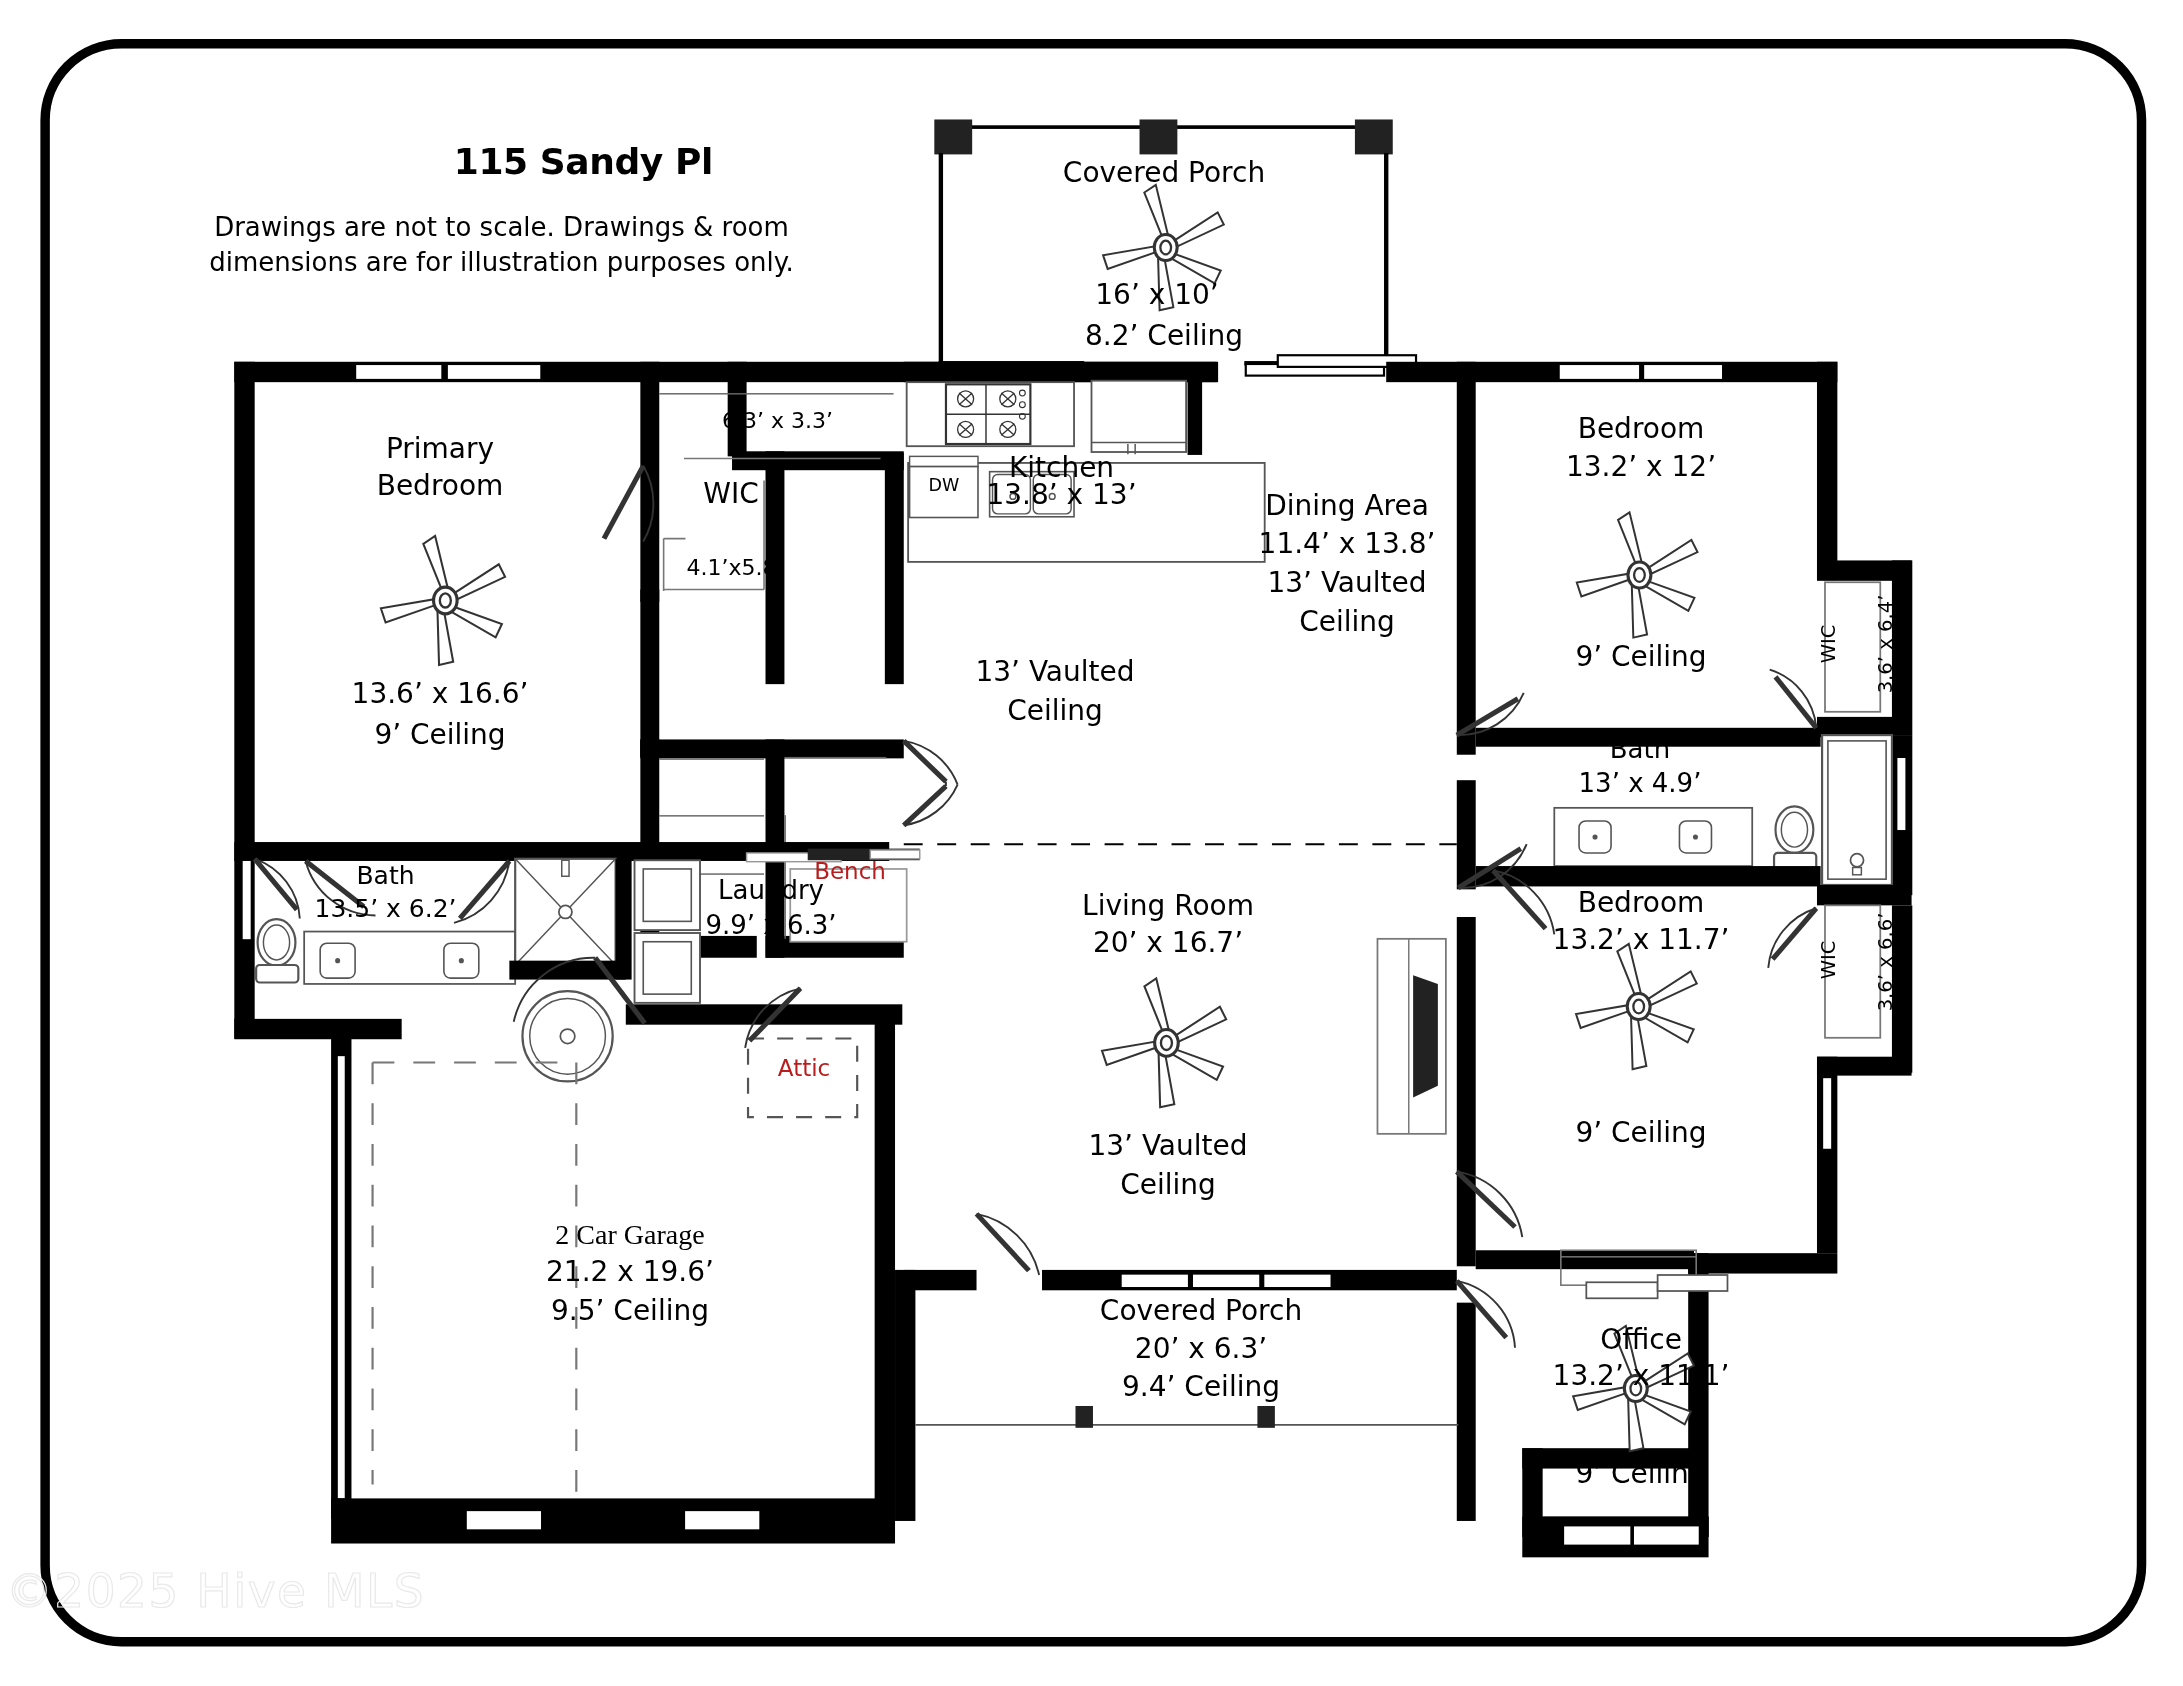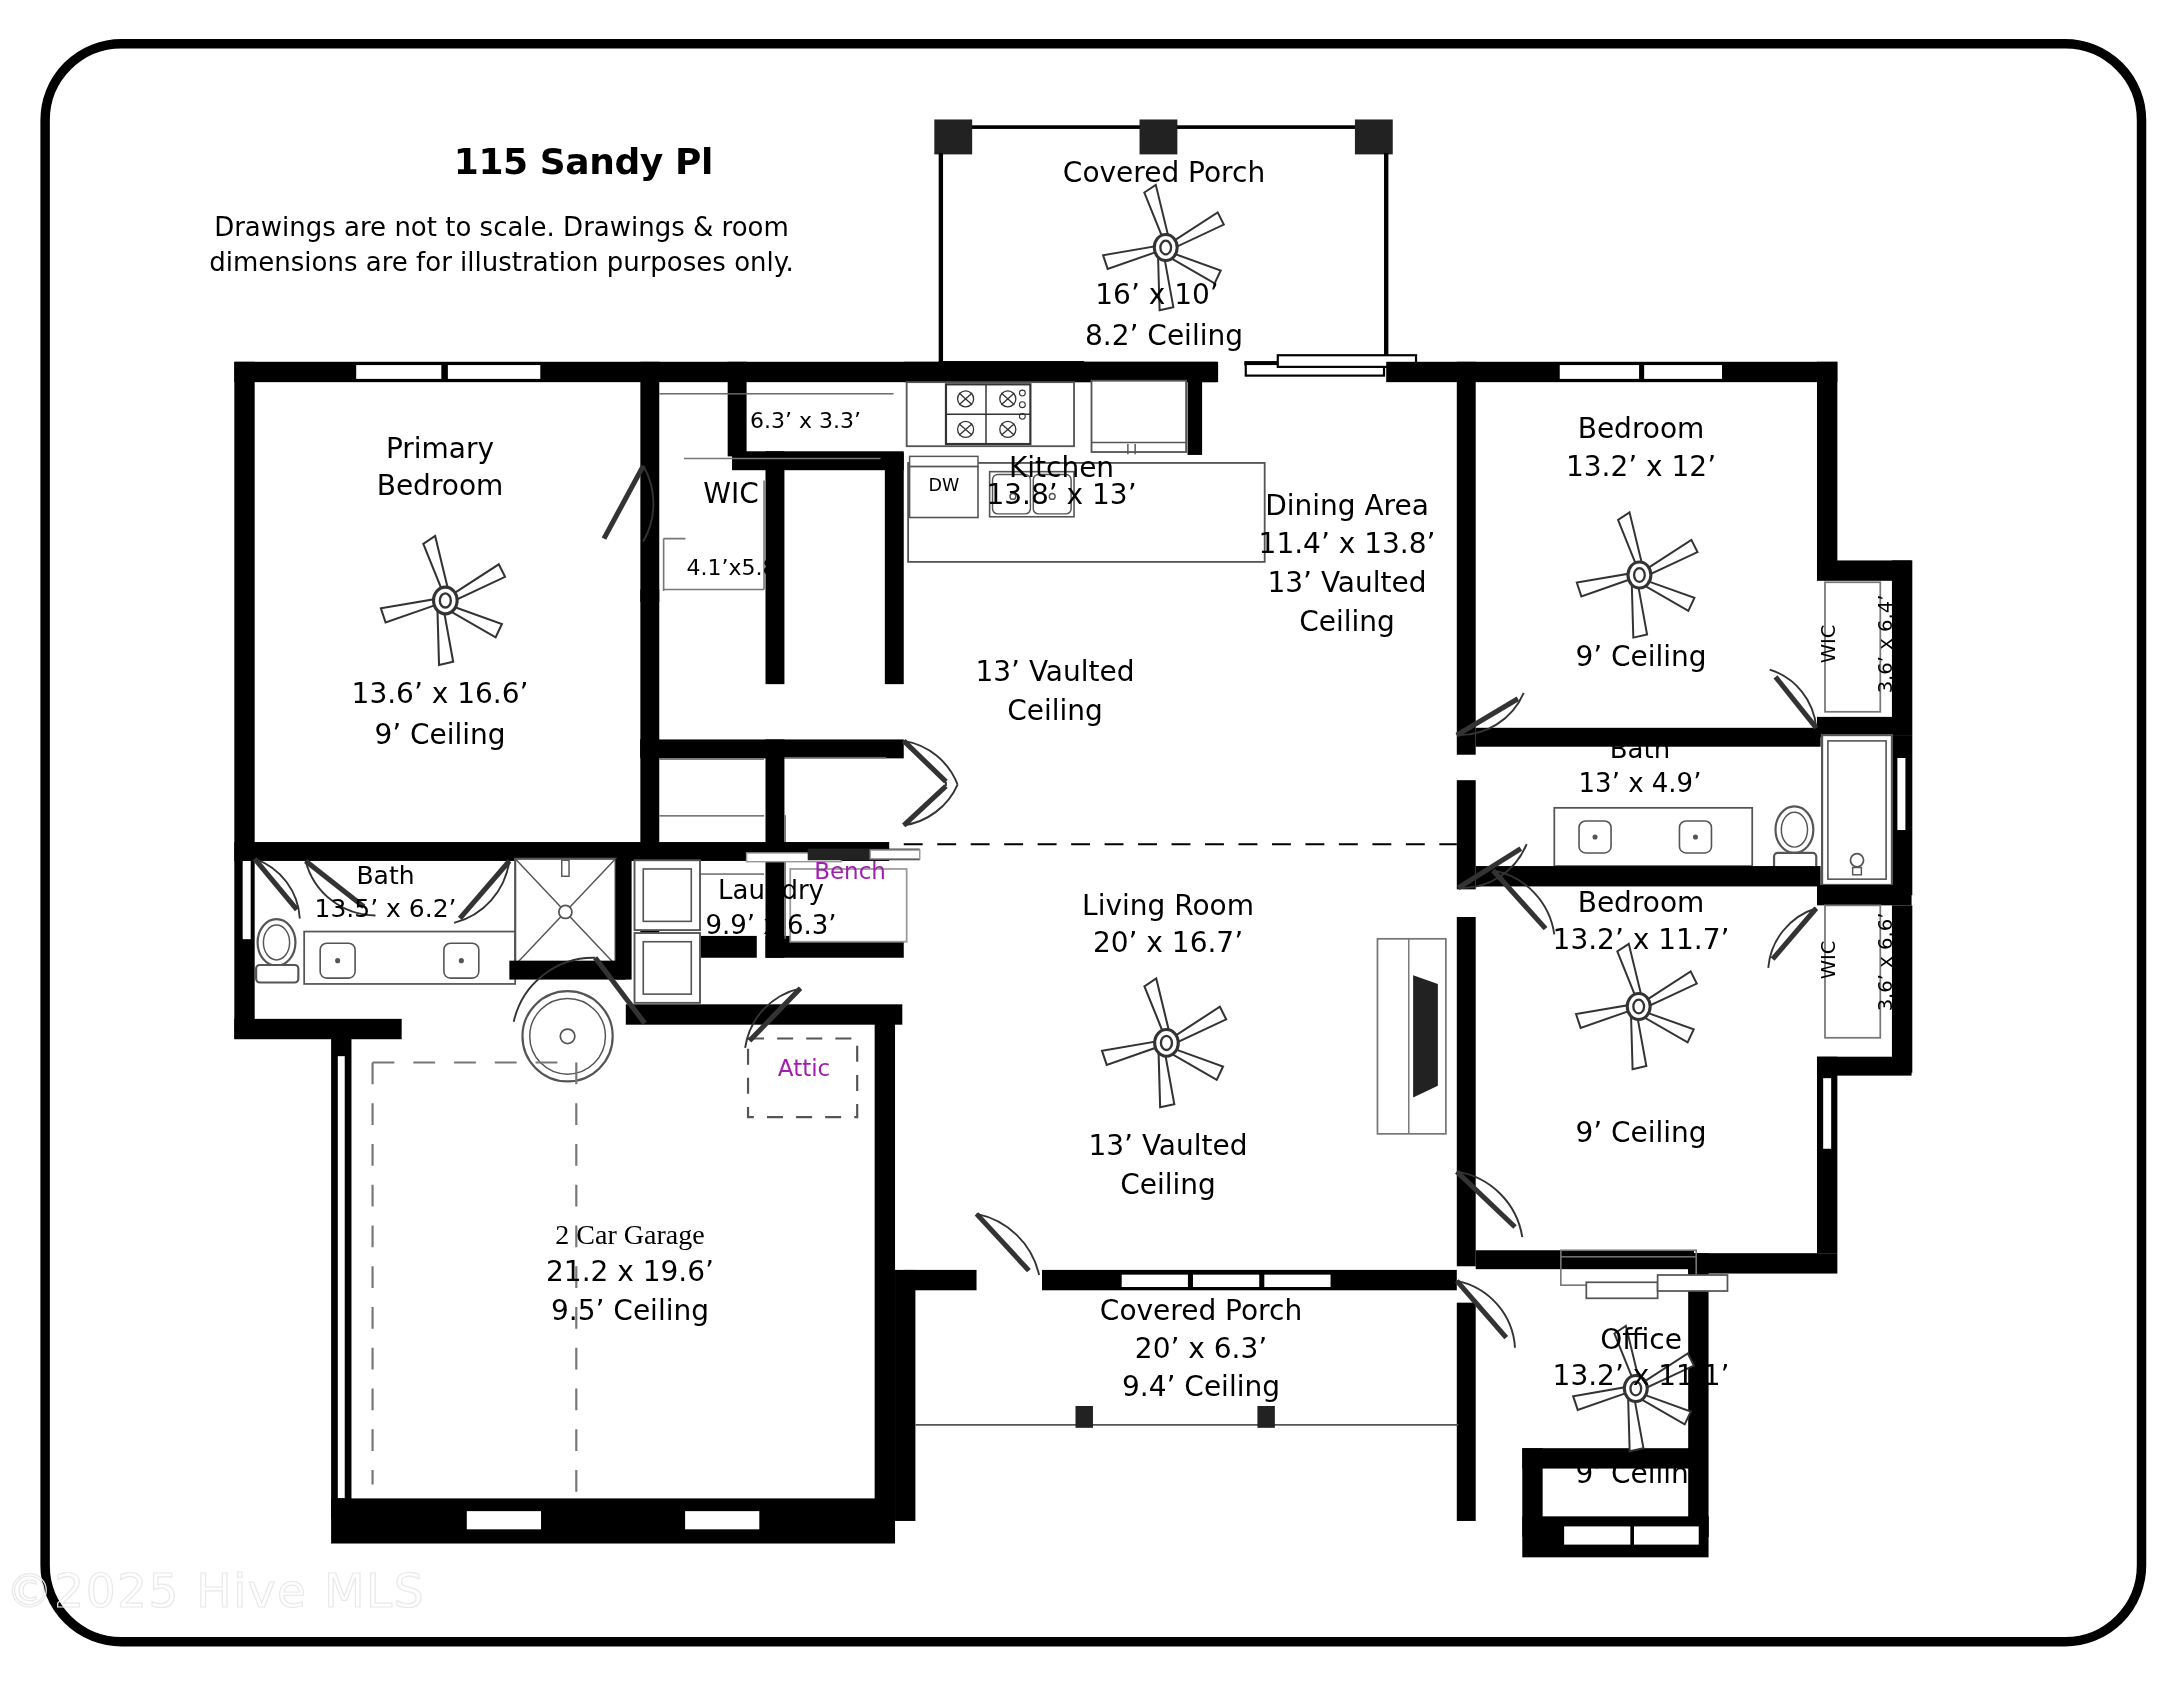--- a/index.html
+++ b/index.html
@@ -33,21 +33,21 @@
   .subtitle {
     font-size: 26px;
     line-height: 1.3;
     text-align: center;
   }
   .room-name { font-size: 28px; }
   .room-dim  { font-size: 28px; }
   .small-dim { font-size: 22px; }
   .tiny-dim  { font-size: 19px; }
   .ghost {
-    color: #a21caf;
+    color: #b91c1c;
     font-size: 23px;
   }
   .rot90 {
     transform: rotate(-90deg);
     transform-origin: center center;
   }
   .watermark {
     position: absolute;
     left: 5.8px;
     top: 1563px;
@@ -392,21 +392,21 @@
 
 <div class="lbl room-name" style="left:975px; top:156px; width:378px;">Covered Porch</div>
 <div class="lbl room-dim" style="left:968px; top:278px; width:378px;">16’ x 10’</div>
 <div class="lbl room-dim" style="left:975px; top:319px; width:378px;">8.2’ Ceiling</div>
 
 <div class="lbl room-name" style="left:269px; top:432px; width:342px;">Primary</div>
 <div class="lbl room-name" style="left:269px; top:469px; width:342px;">Bedroom</div>
 <div class="lbl room-dim" style="left:269px; top:677px; width:342px;">13.6’ x 16.6’</div>
 <div class="lbl room-dim" style="left:269px; top:718px; width:342px;">9’ Ceiling</div>
 
-<div class="lbl small-dim" style="left:661px; top:408px; width:233px;padding-left:28px;">6.3’ x 3.3’</div>
+<div class="lbl small-dim" style="left:661px; top:408px; width:233px;">6.3’ x 3.3’</div>
 <div class="lbl room-name" style="left:640px; top:477px; width:182px;">WIC</div>
 <div class="lbl small-dim" style="left:644px; top:555px; width:182px;">4.1’x5.8’</div>
 
 <div class="lbl room-name" style="left:916px; top:451px; width:291px;">Kitchen</div>
 <div class="lbl room-dim" style="left:916px; top:478px; width:291px;">13.8’ x 13’</div>
 <div class="lbl room-dim" style="left:902px; top:655px; width:306px;">13’ Vaulted</div>
 <div class="lbl room-dim" style="left:902px; top:694px; width:306px;">Ceiling</div>
 <div class="lbl" style="left:918px; top:482px; width:0;"></div>
 <div class="lbl" style="left:916px; top:477px; width:0;"></div>
 <div class="lbl tiny-dim" style="left:918px; top:479px; width:0;"></div>

